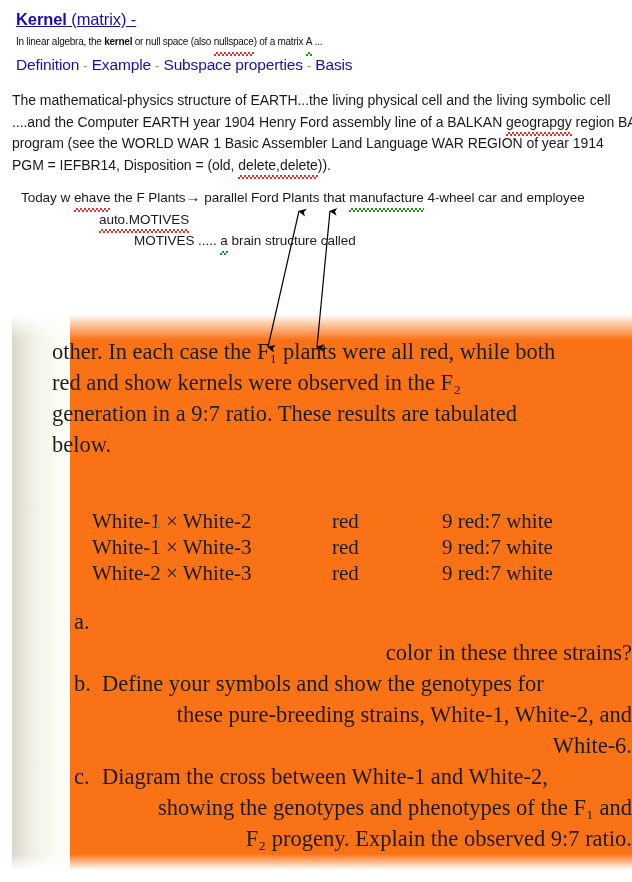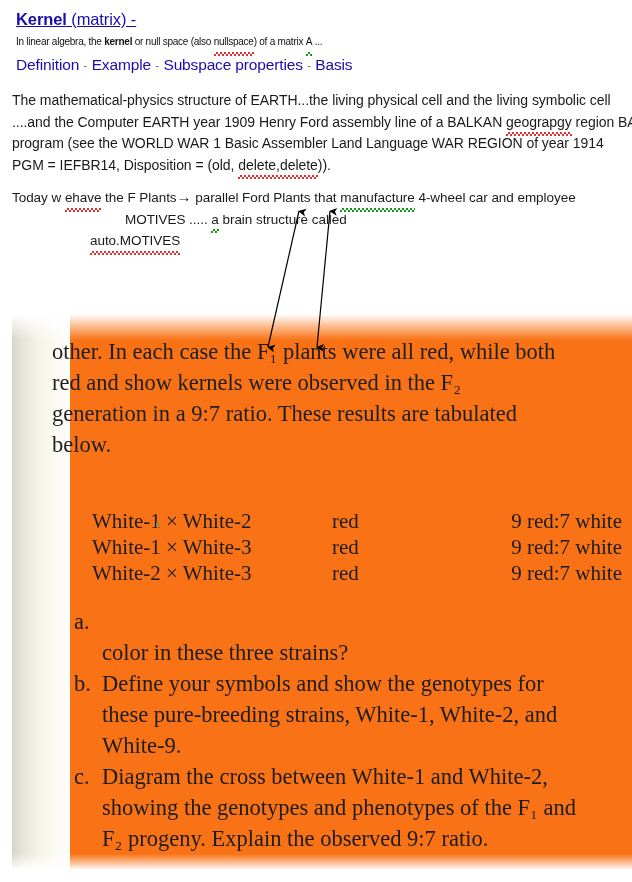--- a/index.html
+++ b/index.html
@@ -102,20 +102,21 @@
     width: 632px;
     padding: 0 4px 0 12px;
     box-sizing: border-box;
   }
   .note-line2 {
     color: #1a1a1a;
     font-size: 13.5px;
     line-height: 21.5px;
     white-space: nowrap;
     letter-spacing: -0.05px;
+    margin-left: 9px;
   }
   .ind-1 { padding-left: 113px; }
   .ind-2 { padding-left: 78px; }
   .fat-arrow { font-weight: bold; font-size: 15px; }
 
   
   #arrow-overlay {
     position: absolute;
     left: 0; top: 0;
     width: 632px; height: 882px;
@@ -179,21 +180,21 @@
   }
   .tbl-head .c1 { width: 240px; }
   .tbl-head .c2 { width: 110px; }
   .tbl-head .c3 { width: 180px; }
   .tbl-row {
     display: flex;
     padding-left: 40px;
   }
   .tbl-row .c1 { width: 240px; white-space: nowrap; }
   .tbl-row .c2 { width: 110px; }
-  .tbl-row .c3 { width: 180px; white-space: nowrap; text-align: right; }
+  .tbl-row .c3 { width: 180px; white-space: nowrap; }
   .tbl-spacer { height: 26px; }
   .speck {
     position: absolute;
     left: 104px; top: 40px;
     width: 3px; height: 6px;
     background: #9a8c42;
     border-radius: 40%;
   }
 
   
@@ -201,21 +202,21 @@
     margin-top: 20px;
     font-size: 22.5px;
     line-height: 31px;
   }
   .li-row {
     display: flex;
     padding-left: 22px;
   }
   .li-marker { width: 28px; flex: none; }
   .li-text { white-space: nowrap; }
-  .li-cont { padding-left: 50px; white-space: nowrap; }
+  .li-cont { padding-left: 50px; white-space: nowrap; text-align: right; }
 </style>
 </head>
 <body>
 
 <div id="web-snippet">
 
   <div class="snippet-title">
     <span class="t-bold">Kernel</span><span class="t-norm"> (matrix) -</span>
   </div>
 
@@ -229,29 +230,29 @@
     <span class="lnk">Example</span>
     <span class="sep">-</span>
     <span class="lnk">Subspace properties</span>
     <span class="sep">-</span>
     <span class="lnk">Basis</span>
   </div>
 </div>
 
 <div id="note-block">
   <div class="note-line">The  mathematical-physics structure of  EARTH...the  living physical cell  and the living symbolic cell</div>
-  <div class="note-line"><span>....and the  Computer EARTH  year 1909   Henry Ford assembly line of  a BALKAN  </span><span class="sq-red">geograpgy</span><span> region BAL</span></div>
+  <div class="note-line"><span>....and the  Computer EARTH  year 1904   Henry Ford assembly line of  a BALKAN  </span><span class="sq-red">geograpgy</span><span> region BAL</span></div>
   <div class="note-line">program (see the WORLD WAR 1  Basic Assembler Land Language  WAR REGION  of year 1914</div>
   <div class="note-line"><span>PGM =  IEFBR14, Disposition = (old, </span><span class="sq-red">delete,delete</span><span>)).</span></div>
 </div>
 
 <div id="note-block2">
   <div class="note-line2"><span>Today w </span><span class="sq-red">ehave</span><span> the F Plants</span><span class="fat-arrow">→</span><span> parallel Ford Plants that </span><span class="sq-green">manufacture</span><span> 4-wheel   car  and  employee</span></div>
+  <div class="note-line2 ind-2"><span class="sq-red">auto.MOTIVES</span></div>
   <div class="note-line2 ind-1"><span>MOTIVES ..... </span><span class="sq-green">a</span><span> brain structure called</span></div>
-  <div class="note-line2 ind-2"><span class="sq-red">auto.MOTIVES</span></div>
 </div>
 
 <div id="scan-page">
   <div id="scan-shadow"></div>
   <div id="scan-top-fade"></div>
   <div id="scan-bottom-fade"></div>
 
   <div class="scan-body">
 
     <div>
@@ -286,21 +287,21 @@
       <div class="li-row">
         <div class="li-marker">a.</div>
       </div>
       <div class="li-cont">color in these three strains?</div>
 
       <div class="li-row">
         <div class="li-marker">b.</div>
         <div class="li-text">Define your symbols and show the genotypes for</div>
       </div>
       <div class="li-cont">these pure-breeding strains, White-1, White-2, and</div>
-      <div class="li-cont">White-9.</div>
+      <div class="li-cont">White-6.</div>
 
       <div class="li-row">
         <div class="li-marker">c.</div>
         <div class="li-text">Diagram the cross between White-1 and White-2,</div>
       </div>
       <div class="li-cont">showing the genotypes and phenotypes of the F₁ and</div>
       <div class="li-cont">F₂ progeny. Explain the observed 9:7 ratio.</div>
 
     </div>
   </div>

